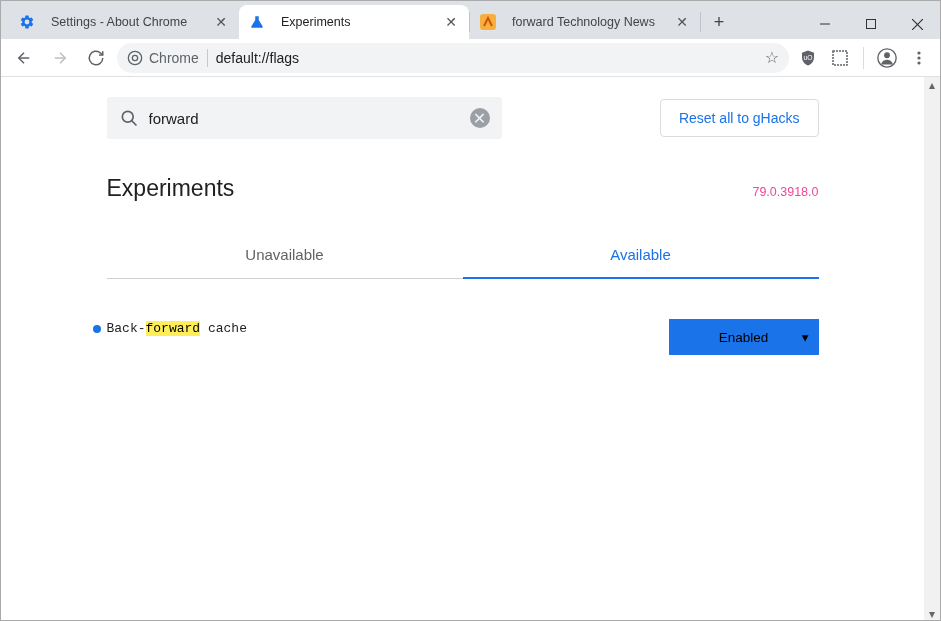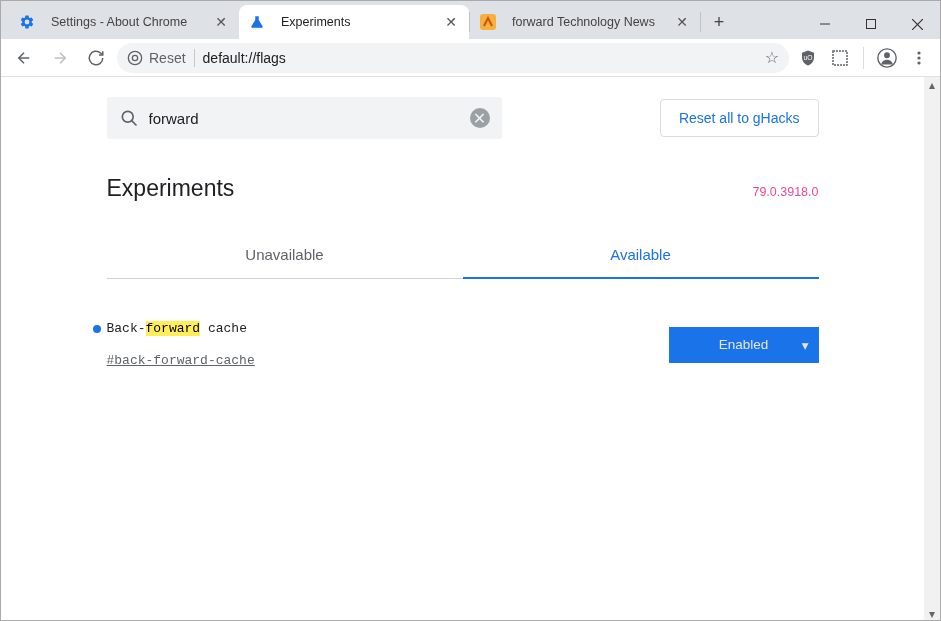--- a/index.html
+++ b/index.html
@@ -51,21 +51,21 @@
     .tabs-row { display: flex; margin-top: 34px; }
     .flag-tab { flex: 1; text-align: center; padding: 10px 0 14px 0; font-size: 15px; color: #5f6368; border-bottom: 1px solid #cfd2d6; cursor: pointer; }
     .flag-tab.active { color: #1a73e8; border-bottom: 2px solid #1a73e8; }
 
     .flag { display: flex; gap: 16px; margin-top: 40px; }
     .flag-text { flex: 1; font-size: 13px; color: #5f6368; line-height: 1.5; position: relative; font-family: Liberation Mono, monospace; }
     .flag-title { color: #202124; display: flex; align-items: center; gap: 6px; margin-bottom: 4px; margin-left: -14px;}
     .dot { width: 8px; height: 8px; border-radius: 50%; background: #1a73e8; display: inline-block; }
     .hl { background: #ffee58; color: #000; }
     .flag-hash { text-decoration: underline; color: #5f6368; display: inline-block; margin-top: 8px; cursor: pointer; }
-    .dropdown { align-self: center; width: 150px; height: 36px; background: #1a73e8; color: #e5e5e5; display: flex; align-items: center; justify-content: center; font-size: 13.5px; cursor: pointer; position: relative; }
+    .dropdown { align-self: center; width: 150px; height: 36px; background: #1a73e8; color: #000000; display: flex; align-items: center; justify-content: center; font-size: 13.5px; cursor: pointer; position: relative; }
     .dropdown .caret { position: absolute; right: 10px; }
   </style>
 </head>
 <body>
 
 <div class="titlebar">
   <div class="tabs-strip">
     <div class="tab inactive">
       <span class="fav">
         <svg width="16" height="16" viewBox="0 0 24 24" fill="#1a73e8">
@@ -136,21 +136,21 @@
         <path d="M21 12a9 9 0 1 1-3-6.7L21 8"></path>
         <path d="M21 3v5h-5"></path>
       </svg>
   </div>
   <div class="omnibox">
     <span class="chip">
       <svg width="16" height="16" viewBox="0 0 24 24">
           <circle cx="12" cy="12" r="10" fill="none" stroke="#5f6368" stroke-width="2"></circle>
           <circle cx="12" cy="12" r="4" fill="none" stroke="#5f6368" stroke-width="2"></circle>
         </svg>
-      <span>Reset</span>
+      <span>Chrome</span>
     </span>
     <span class="chip-sep"></span>
     <span class="url">default://flags</span>
     <span class="spacer"></span>
     <span style="color:#5f6368;font-size:16px;">☆</span>
   </div>
   <div class="ext-icon">
     <svg width="18" height="18" viewBox="0 0 24 24">
         <path d="M12 2l8 3v6c0 5-3.5 9.7-8 11-4.5-1.3-8-6-8-11V5l8-3z" fill="#5f6368"></path>
         <text x="12" y="15" text-anchor="middle" fill="#fff" font-size="9" font-family="Arial">uO</text>
@@ -204,21 +204,20 @@
       </div>
 
       <div class="flag">
         <div class="flag-text">
           <div class="flag-title">
             <span class="dot"></span>
             <span>
               <span>Back-</span><span class="hl">forward</span><span> cache</span>
             </span>
           </div>
-          <span class="flag-hash">#back-forward-cache</span>
         </div>
         <div class="dropdown">
           <span>Enabled</span>
           <span class="caret">▾</span>
         </div>
       </div>
     </div>
   </div>
   <div class="scrollbar">
     <div class="scroll-up">▴</div>

